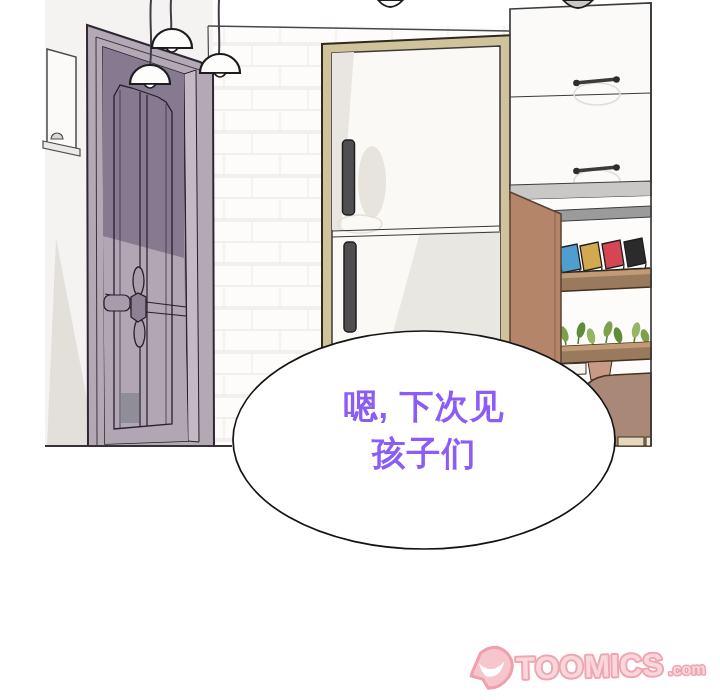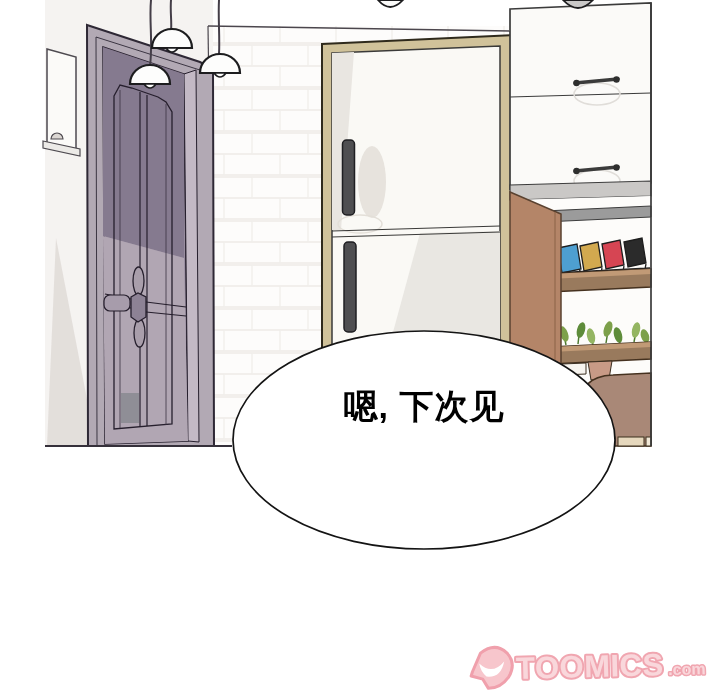--- a/index.html
+++ b/index.html
@@ -4,21 +4,21 @@
 <style>
   html,body{margin:0;padding:0;}
   body{
     width:720px;height:700px;position:relative;overflow:hidden;
     background:#ffffff;
     font-family:"Liberation Sans","DejaVu Sans",sans-serif;
   }
   .scene-svg{position:absolute;left:0;top:0;}
   .bubble-text{
     position:absolute;left:274px;top:383px;width:300px;
-    text-align:center;color:#000000;font-weight:bold;
+    text-align:center;color:#8b5cf6;font-weight:bold;
     font-size:34px;line-height:47px;letter-spacing:1px;
   }
   .watermark{
     position:absolute;left:464px;top:634px;width:256px;height:62px;
     opacity:0.88;transform:rotate(-1.5deg);
   }
   .watermark text{
     font-family:"Liberation Sans","DejaVu Sans",sans-serif;
     font-weight:bold;paint-order:stroke;
   }
@@ -163,20 +163,21 @@
     <path d="M144,84 q6,8 12,0 Z" fill="#fdfdfc" stroke="#1d1d1f" stroke-width="1.6"></path>
     <path d="M378,0 Q390,14 403,0 Z" fill="#fbfbfa" stroke="#1d1d1f" stroke-width="1.8"></path>
     <path d="M563,0 Q578,16 593,0 Z" fill="#c9c8c7" stroke="#1d1d1f" stroke-width="1.8"></path>
   </g>
 
   <ellipse cx="424" cy="440" rx="191" ry="109" fill="#ffffff" stroke="#141414" stroke-width="1.7"></ellipse>
 </svg>
 
 <div class="bubble-text">
   <div>嗯, 下次见</div>
+  <div>孩子们</div>
 </div>
 
 <svg class="watermark" viewBox="0 0 256 62">
   <g transform="translate(4,8) rotate(-8 23 23)">
     <path d="M4,24 L15,7 Q31,-2 41,11 Q49,23 39,35 Q29,45 17,43 L13,33 L2,28 Z" fill="#f7bfc6" stroke="#ee94a1" stroke-width="3" stroke-linejoin="round"></path>
     <path d="M12,17 Q23,31 37,19 Q31,35 17,31 Q12,25 12,17 Z" fill="#ffffff"></path>
   </g>
   <text x="52" y="43" font-size="31" letter-spacing="0.5" fill="#f9d2d7" stroke="#ef9aa6" stroke-width="4" stroke-linejoin="round">TOOMICS</text>
   <text x="204" y="43" font-size="16" fill="#f9d2d7" stroke="#ef9aa6" stroke-width="3" stroke-linejoin="round">.com</text>
 </svg>

